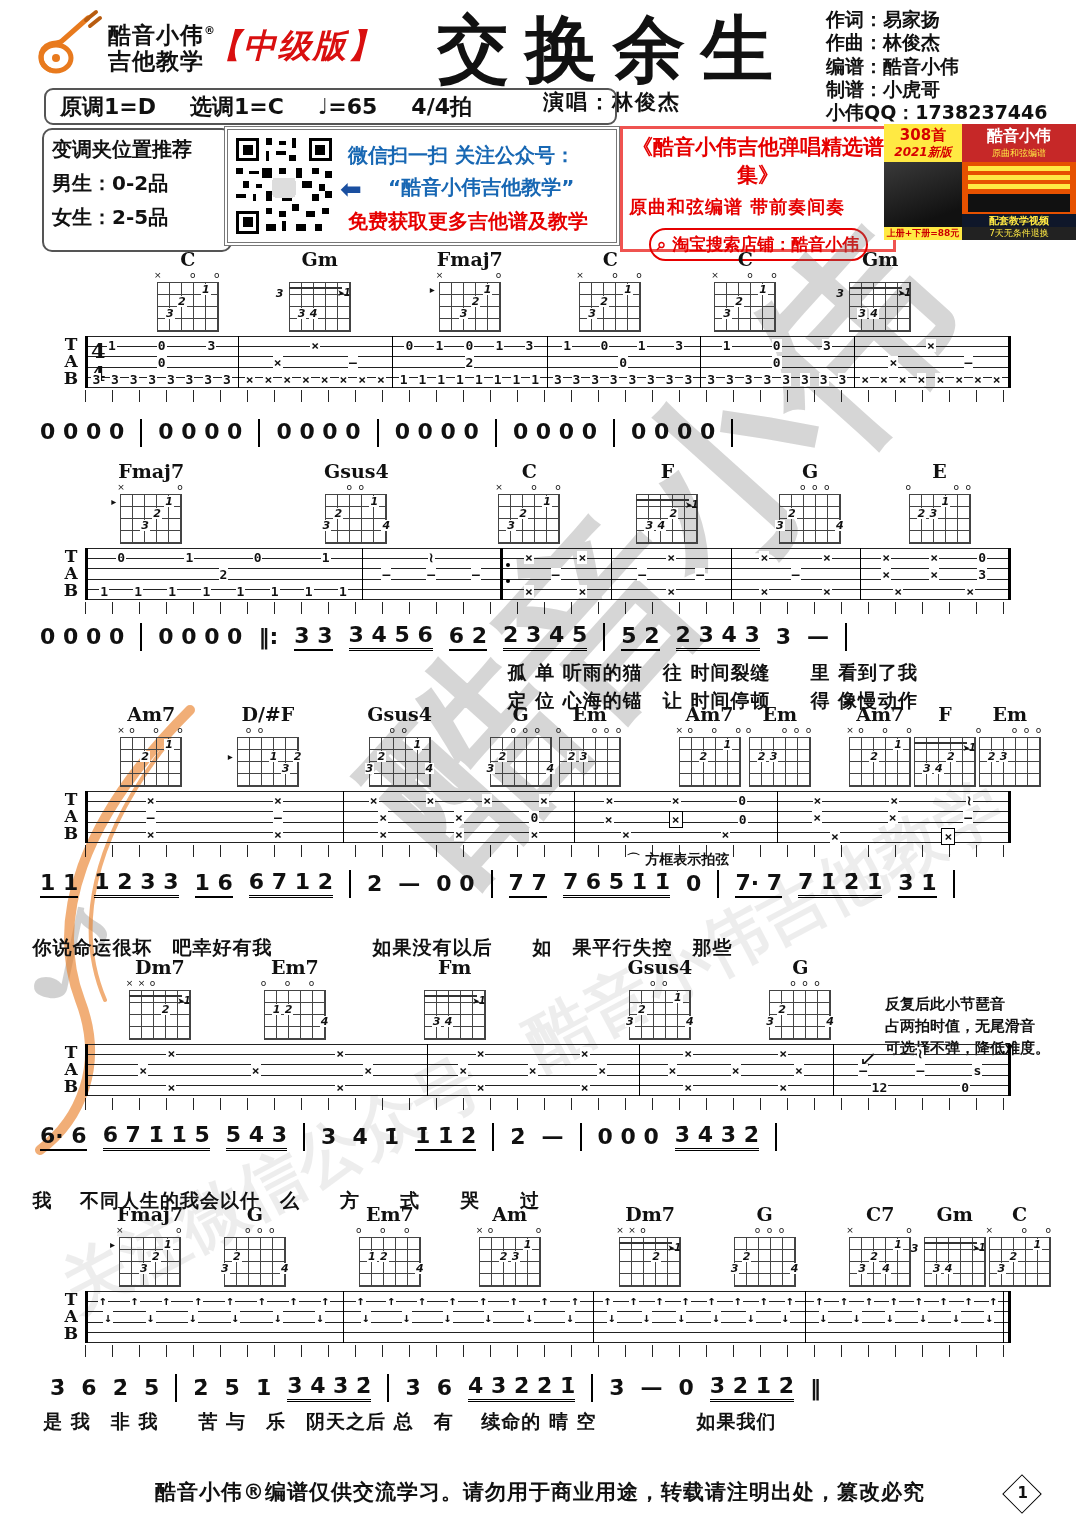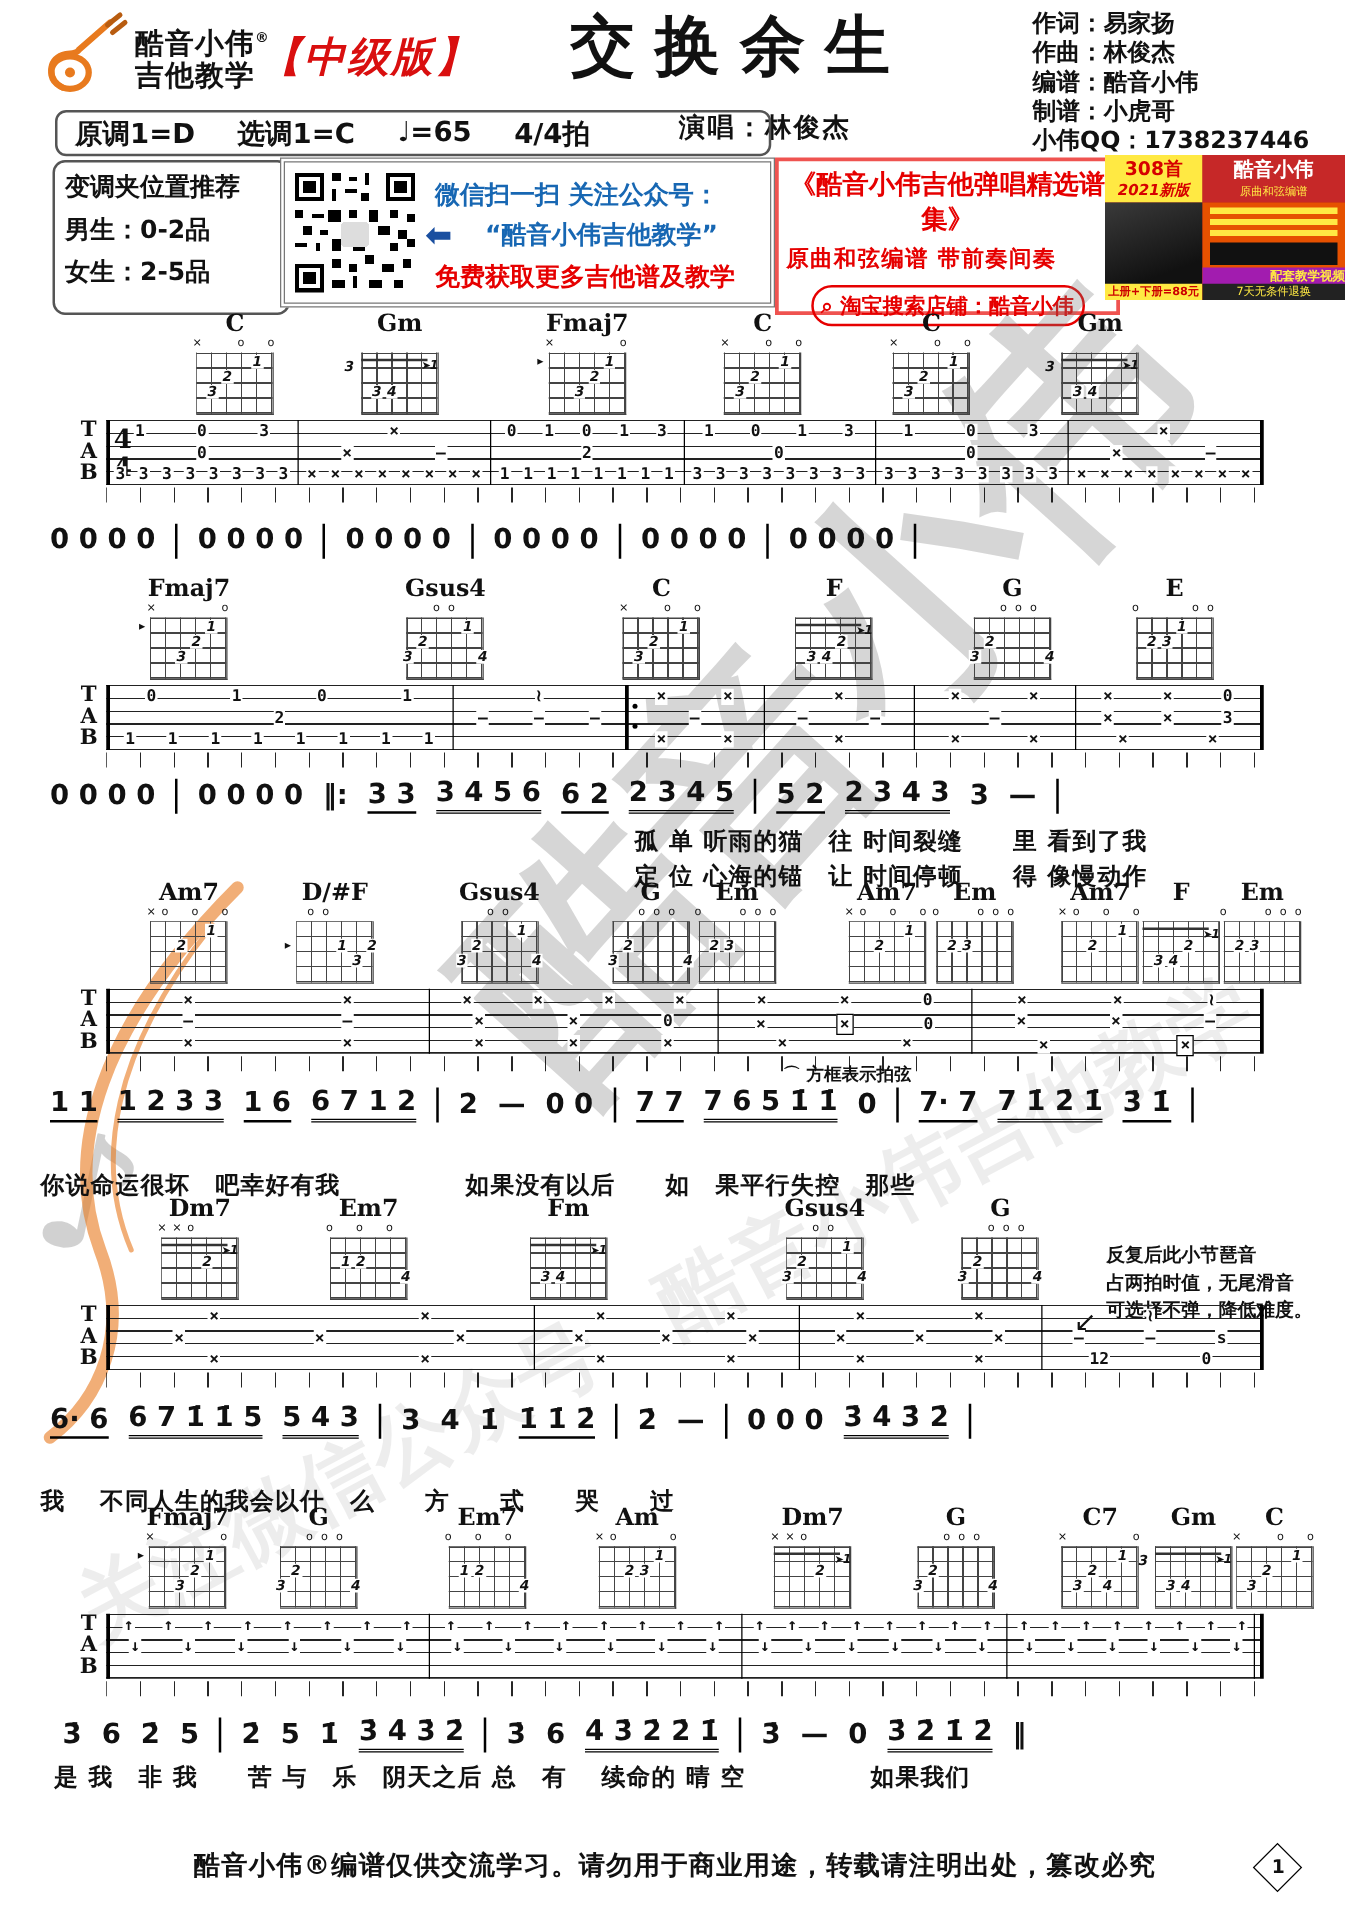--- a/index.html
+++ b/index.html
@@ -5,22 +5,22 @@
   html,body{margin:0;padding:0;}
   body{width:1080px;height:1527px;background:#fff;position:relative;overflow:hidden;
        font-family:"DejaVu Sans","Liberation Sans",sans-serif;color:#111;}
   .abs{position:absolute;}
   
   .logo-wrap{left:36px;top:6px;width:190px;height:86px;}
   .logo-text{position:absolute;left:72px;top:16px;font-weight:bold;font-size:23px;line-height:1.15;letter-spacing:1px;}
   .logo-text sup{font-size:11px;}
   .edition{left:208px;top:24px;color:#d90f0f;font-weight:bold;font-size:33px;font-style:italic;
            font-family:"DejaVu Serif","Liberation Serif",serif;letter-spacing:2px;text-align:right;}
-  .title{left:592px;top:2px;transform:translateX(-50%);font-family:Liberation Mono, monospace;
-         font-weight:bold;font-size:52px;letter-spacing:16px;white-space:nowrap;}
+  .title{left:613px;top:2px;transform:translateX(-50%);font-family:Liberation Mono, monospace;
+         font-weight:bold;font-size:72px;letter-spacing:16px;white-space:nowrap;}
   .singer{left:612px;top:88px;transform:translateX(-50%);font-size:21px;font-weight:bold;letter-spacing:2px;}
   .credits{left:826px;top:8px;font-size:19px;font-weight:bold;line-height:1.23;white-space:nowrap;}
   .infobar{left:44px;top:88px;width:555px;height:33px;border:2px solid #555;border-radius:9px;
            display:flex;align-items:center;gap:34px;padding-left:14px;font-size:22px;font-weight:bold;}
   
   .capobox{left:42px;top:128px;width:170px;height:108px;border:2px solid #555;border-radius:10px;padding:6px 8px;}
   .capobox .t{font-size:20px;font-weight:bold;}
   .capobox .l{font-size:20px;font-weight:bold;margin-top:7px;}
   .wechatbox{left:224px;top:126px;width:388px;height:112px;border:4px double #777;background:#fff;}
   .qr{position:absolute;left:8px;top:8px;width:96px;height:96px;}
@@ -40,22 +40,22 @@
   .ba-brand{width:114px;height:38px;background:#c62828;color:#fff;text-align:center;}
   .ba-brand .b{font-weight:bold;font-size:16px;margin-top:2px;}
   .ba-brand .s{font-size:9px;color:#ffe943;}
   .ba-cover{width:78px;height:78px;background:linear-gradient(160deg,#3a3a3a 0%,#111 70%);position:relative;}
   .ba-cover .price{position:absolute;bottom:0;left:0;right:0;background:#ffe943;color:#c00;
                    font-size:9px;font-weight:bold;text-align:center;}
   .ba-right{width:114px;height:78px;background:#e65100;position:relative;}
   .ba-right .bars{position:absolute;left:6px;top:4px;right:6px;height:24px;
       background:repeating-linear-gradient(to bottom,#ffe943 0 5px,transparent 5px 9px);}
   .ba-right .vid{position:absolute;left:6px;top:32px;right:6px;height:18px;background:#111;}
-  .ba-right .vlabel{position:absolute;left:0;right:0;top:52px;color:#ffe943;background:#a21caf;
-                    font-size:10px;font-weight:bold;text-align:right;}
+  .ba-right .vlabel{position:absolute;left:0;right:0;top:52px;color:#ffe943;background:#0f172a;
+                    font-size:10px;font-weight:bold;text-align:center;}
   .ba-right .ret{position:absolute;left:0;right:0;bottom:0;color:#ffe943;background:#222;
                  font-size:9px;text-align:center;}
   
   .sys{position:absolute;left:0;width:1080px;z-index:2;}
   .chords{position:relative;height:84px;}
   .chip{position:absolute;bottom:2px;transform:translateX(-50%);width:72px;text-align:center;}
   .cname{font-family:"DejaVu Serif","Liberation Serif",serif;font-weight:bold;font-size:19px;line-height:1;margin-bottom:13px;white-space:nowrap;}
   .cgrid{position:relative;width:61px;height:49px;margin:0 auto;
      background:repeating-linear-gradient(to right,#444 0 1px,transparent 1px 12px),
                 repeating-linear-gradient(to bottom,#444 0 1px,transparent 1px 12px);

